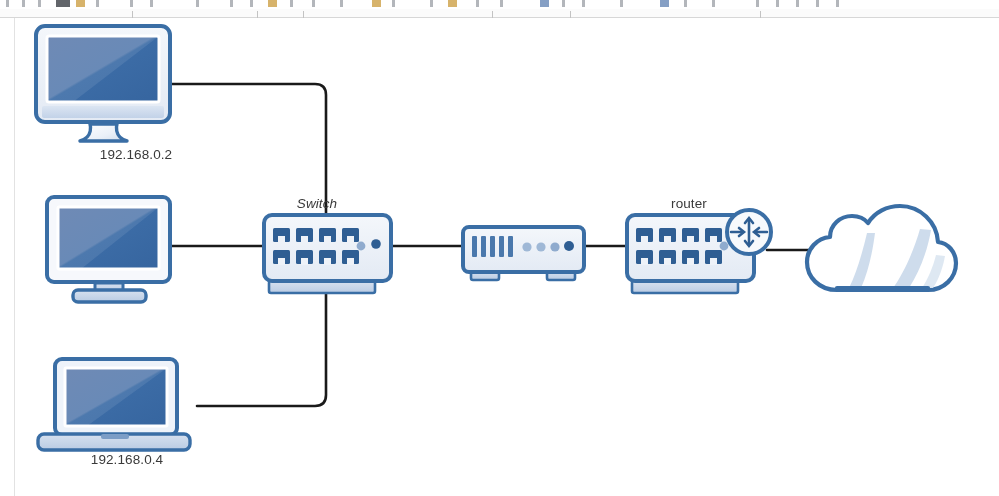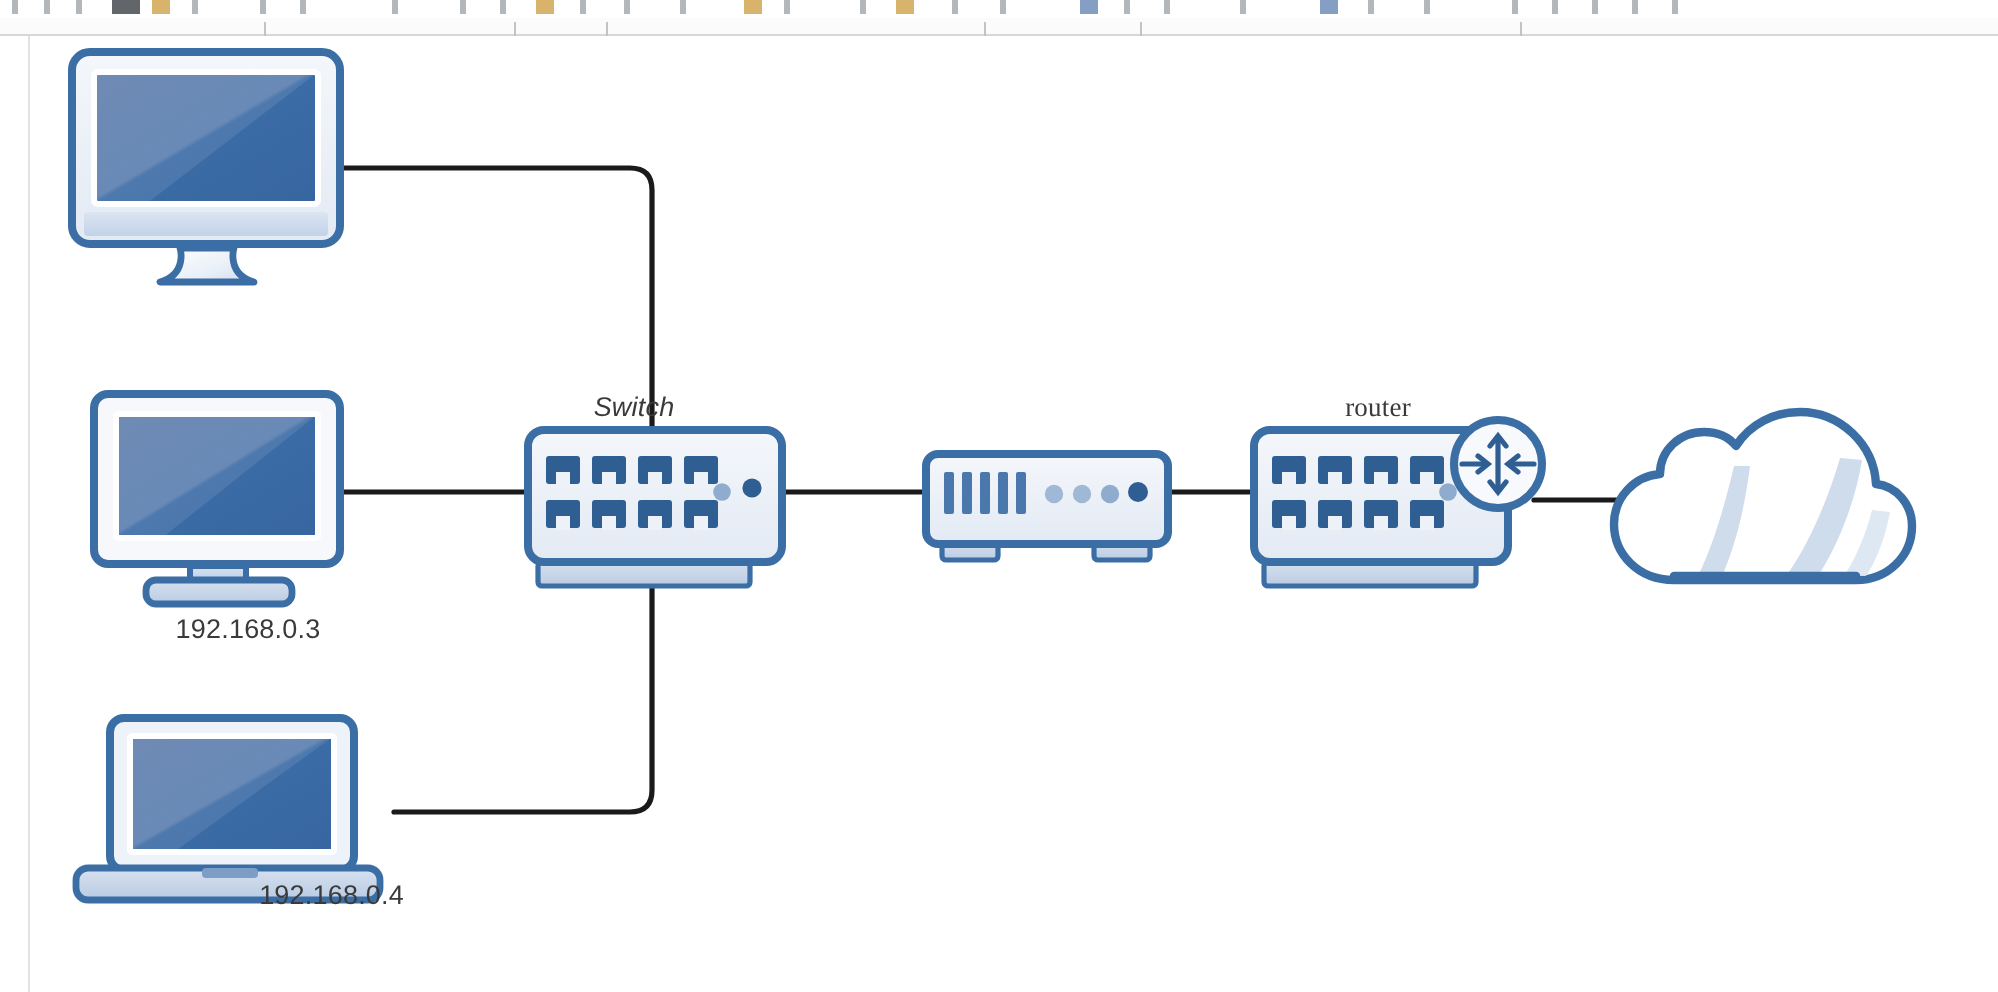--- a/index.html
+++ b/index.html
@@ -330,26 +330,26 @@
                  C947,243 955,252 955,263
                  C955,278 943,290 927,290
                  Z" fill="#ffffff" stroke="#3a6ea5" stroke-width="4.2" stroke-linejoin="round"></path>
         <path d="M866,233 C862,250 856,272 848,288 L860,288 C868,270 872,249 874,233 Z" fill="#c5d6e9" opacity="0.85"></path>
         <path d="M919,229 C913,250 903,273 892,288 L908,288 C919,271 927,249 930,230 Z" fill="#c5d6e9" opacity="0.85"></path>
         <path d="M935,255 C932,267 927,279 921,288 L932,288 C938,279 942,267 944,256 Z" fill="#dae5f1" opacity="0.9"></path>
         <path d="M836,288 L927,288" stroke="#3a6ea5" stroke-width="4.2" fill="none" stroke-linecap="round"></path>
       </g>
     </svg>
 
-
-    <div class="node-label" style="left:34px; top:289px; width:150px;">192.168.0.3</div>
-
-    <div class="node-label" style="left:37px; top:422px; width:150px;text-align:right;">192.168.0.4</div>
+    <div class="node-label" style="left:46px; top:129px; width:150px;">192.168.0.2</div>
+
+
+    <div class="node-label" style="left:37px; top:434px; width:150px;">192.168.0.4</div>
 
     <div class="node-label" style="left:247px; top:178px; width:110px;font-style:italic;">Switch</div>
 
 
-    <div class="node-label" style="left:611px; top:178px; width:126px;font-family:Liberation Serif, serif;">router</div>
+    <div class="node-label" style="left:611px; top:178px; width:126px;">router</div>
 
 
 
   </div>
 </div>
 
 </body></html>

